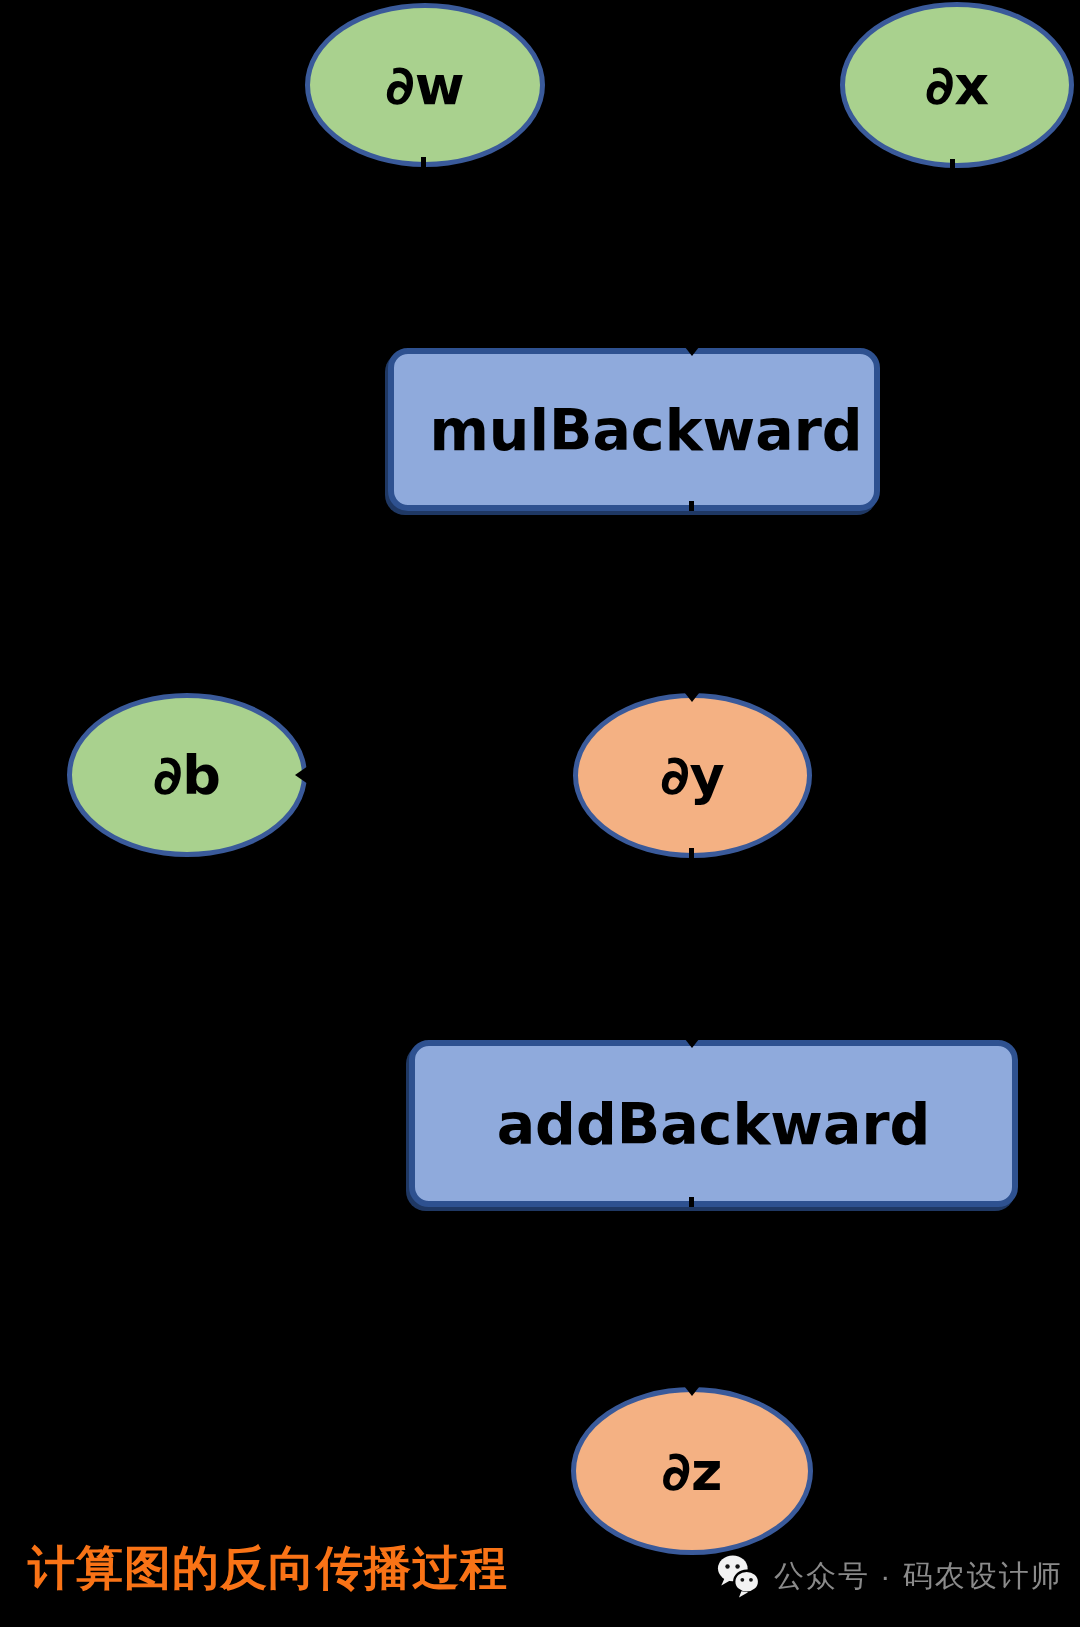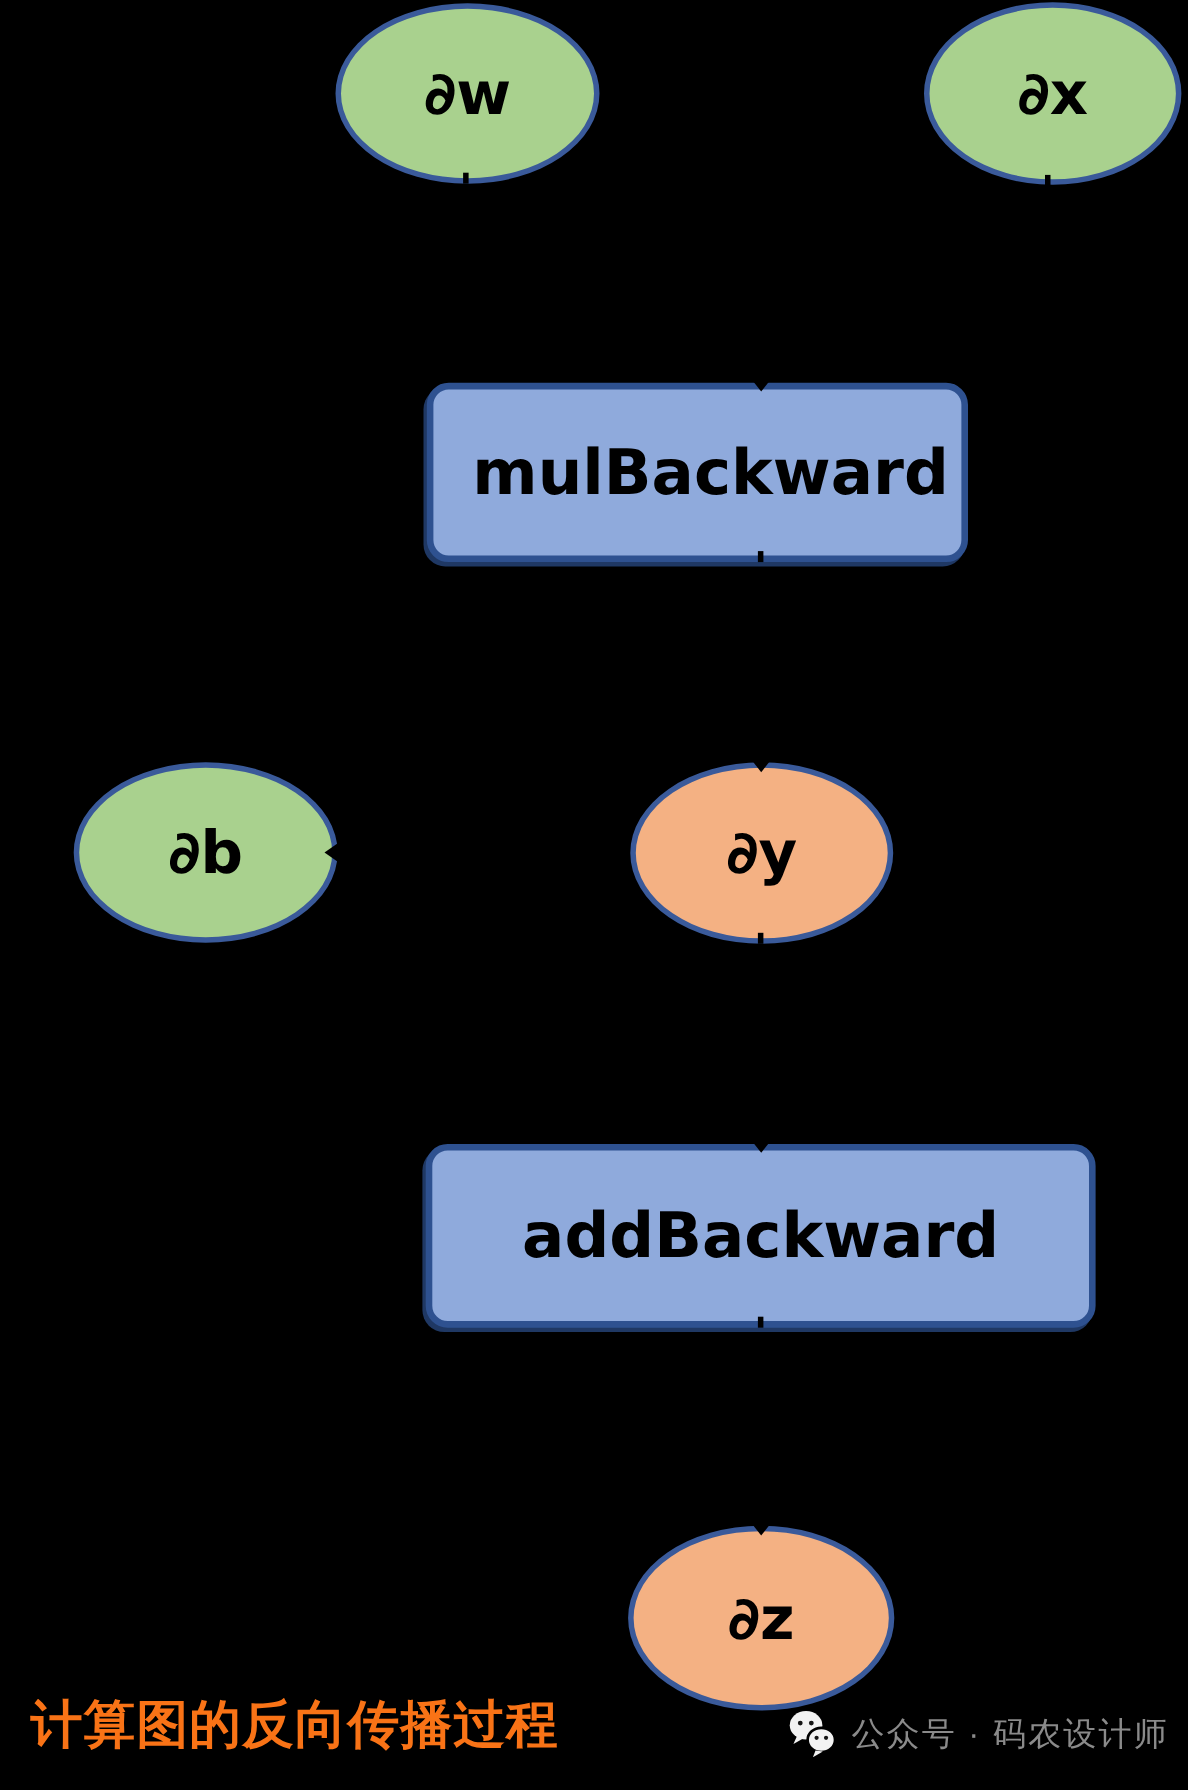--- a/index.html
+++ b/index.html
@@ -14,21 +14,21 @@
   .ellipse{border-radius:50%;border:5px solid #3A5A9A;font-size:54px;}
   .box{
     border-radius:20px;border:6px solid #2E5190;font-size:57px;
     box-shadow:-3px 4px 0 0 #1F3864;
   }
   #node-dw {left:305px;top:3px;   width:240px;height:164px;}
   #node-dx {left:840px;top:2px;   width:234px;height:166px;}
   #node-mul{left:388px;top:348px; width:492px;height:163px;padding-left:24px;}
   #node-db {left:67px; top:693px; width:240px;height:164px;}
   #node-dy {left:573px;top:693px; width:239px;height:165px;}
-  #node-add{left:387px;top:1040px;width:609px;height:167px;}
+  #node-add{left:409px;top:1040px;width:609px;height:167px;}
   #node-dz {left:571px;top:1387px;width:242px;height:168px;}
 
   .arrow-down{
     position:absolute;width:0;height:0;z-index:5;
     border-left:11px solid transparent;border-right:11px solid transparent;
     border-top:14px solid #000;
   }
   #arrow-mul-top{left:681px;top:342px;}
   #arrow-dy-top {left:681px;top:688px;}
   #arrow-add-top{left:681px;top:1034px;}

